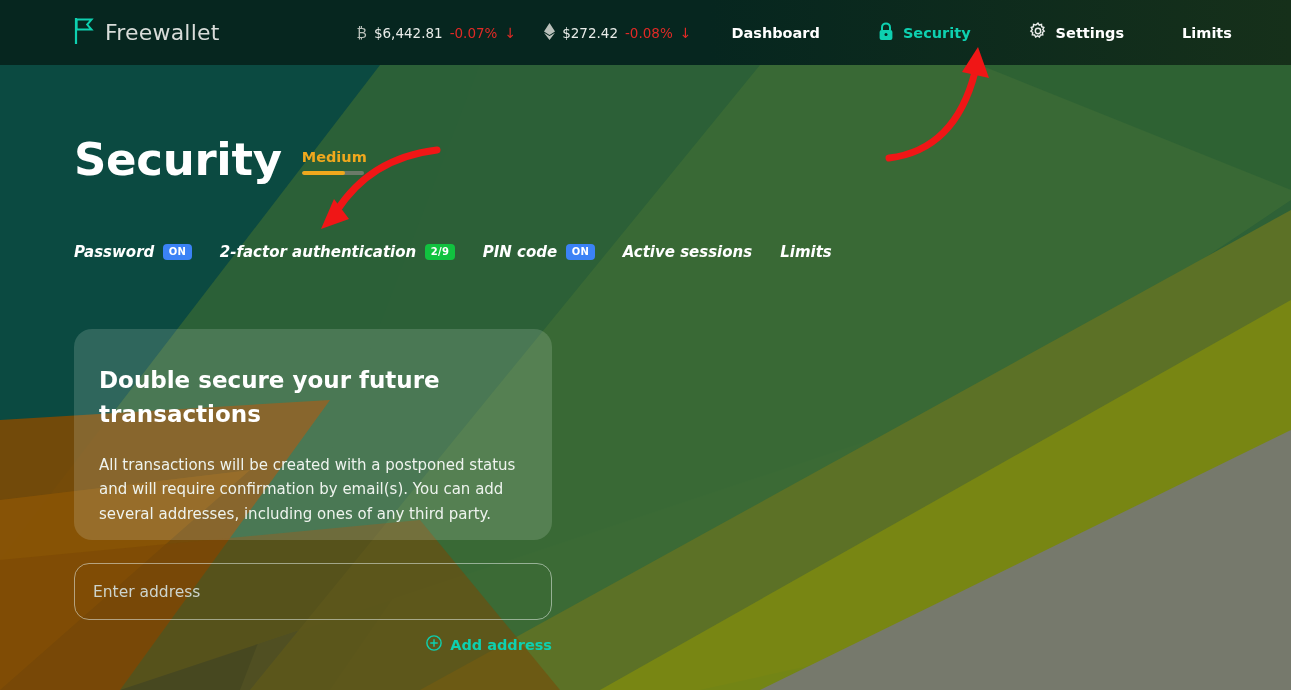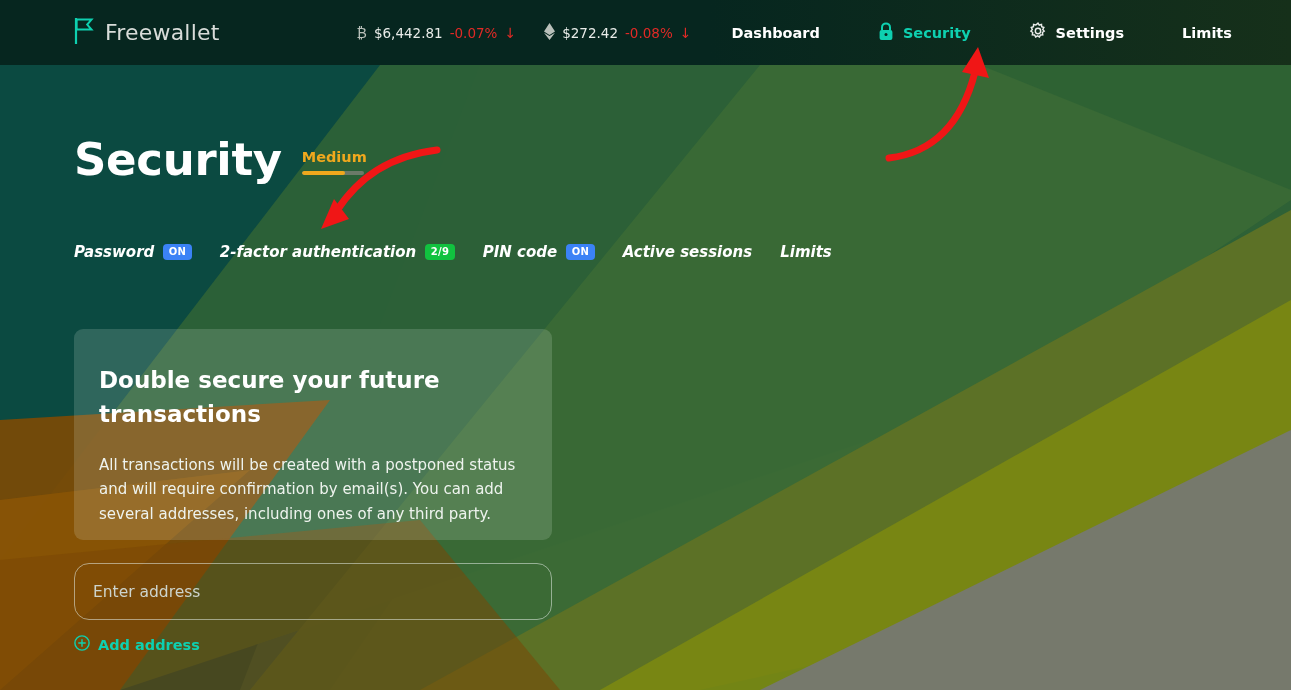--- a/index.html
+++ b/index.html
@@ -64,37 +64,37 @@
     font-size: 10px; font-weight: 700; color: #fff; line-height: 1;
     padding: 3.5px 5.5px 3px; border-radius: 4px; letter-spacing: .3px;
   }
   .badge.on  { background: #3b82f6; }
   .badge.off { background: #e02020; }
   .badge.cnt { background: #11c23f; }
 
   .card {
     position: absolute; left: 74px; top: 264px; width: 478px; height: 211px;
     background: rgba(236,246,238,0.16);
-    border-radius: 9px; padding: 34px 30px 0 25px;
+    border-radius: 18px; padding: 34px 30px 0 25px;
   }
   .card-title { color: #fff; font-size: 23px; font-weight: 700; line-height: 1.48; margin-bottom: 22px; }
   .card-body  { color: #eef3ee; font-size: 15px; line-height: 1.62; }
 
   .addr-input {
     position: absolute; left: 74px; top: 498px; width: 478px; height: 57px;
     background: transparent; border: 1px solid rgba(226,235,227,0.55);
     border-radius: 15px; color: #fff; font-size: 15.5px;
     padding: 0 18px; outline: none;
     font-family: "DejaVu Sans", "Liberation Sans", sans-serif;
   }
   .addr-input::placeholder { color: #cdd4cd; }
 
   .add-addr {
     position: absolute; left: 74px; top: 570px; width: 478px;
-    display: flex; align-items: center; gap: 8px;
+    display: flex; align-items: center; justify-content: flex-end; gap: 8px;
     color: #0ed0b0; font-size: 14.5px; font-weight: 700; cursor: pointer;
   }
 
   
   #arrows { position: absolute; inset: 0; width: 1291px; height: 690px; z-index: 9; pointer-events: none; }
 </style>
 </head>
 <body>
 
 <div id="root">

